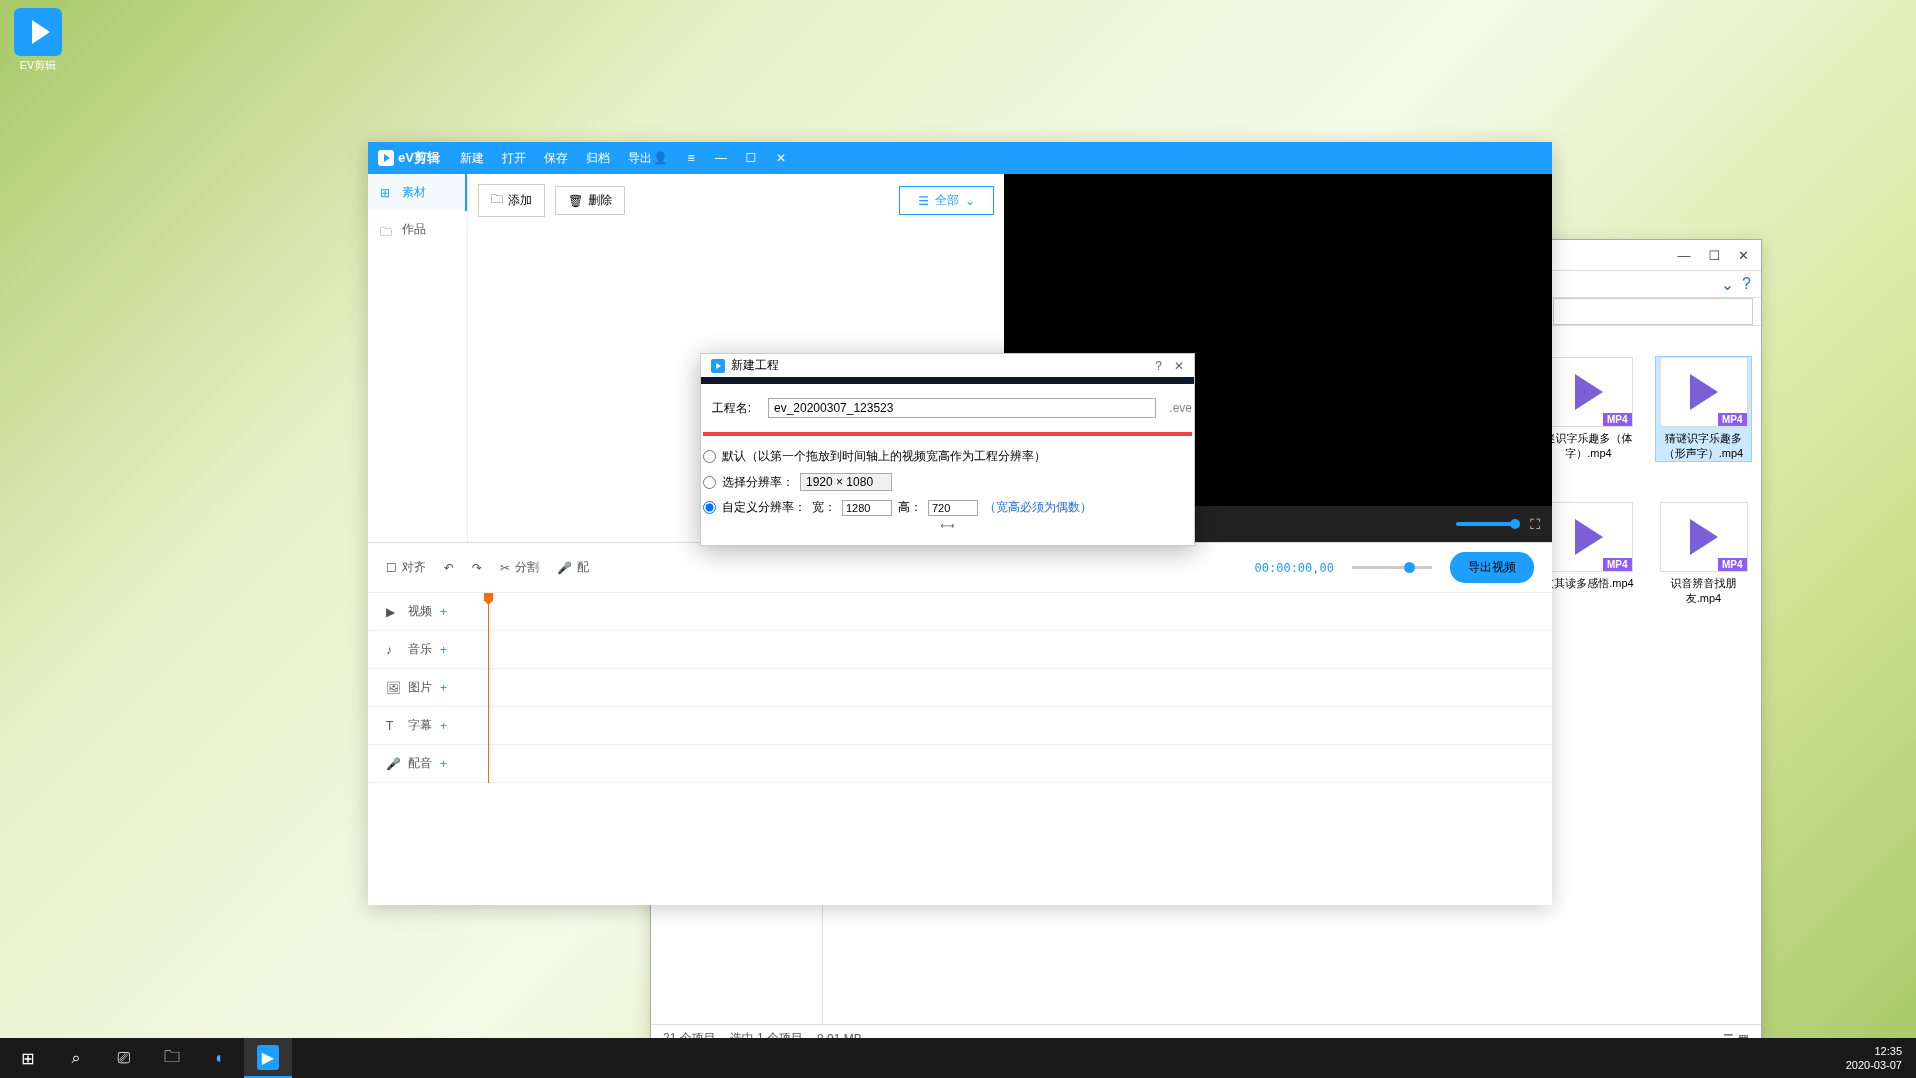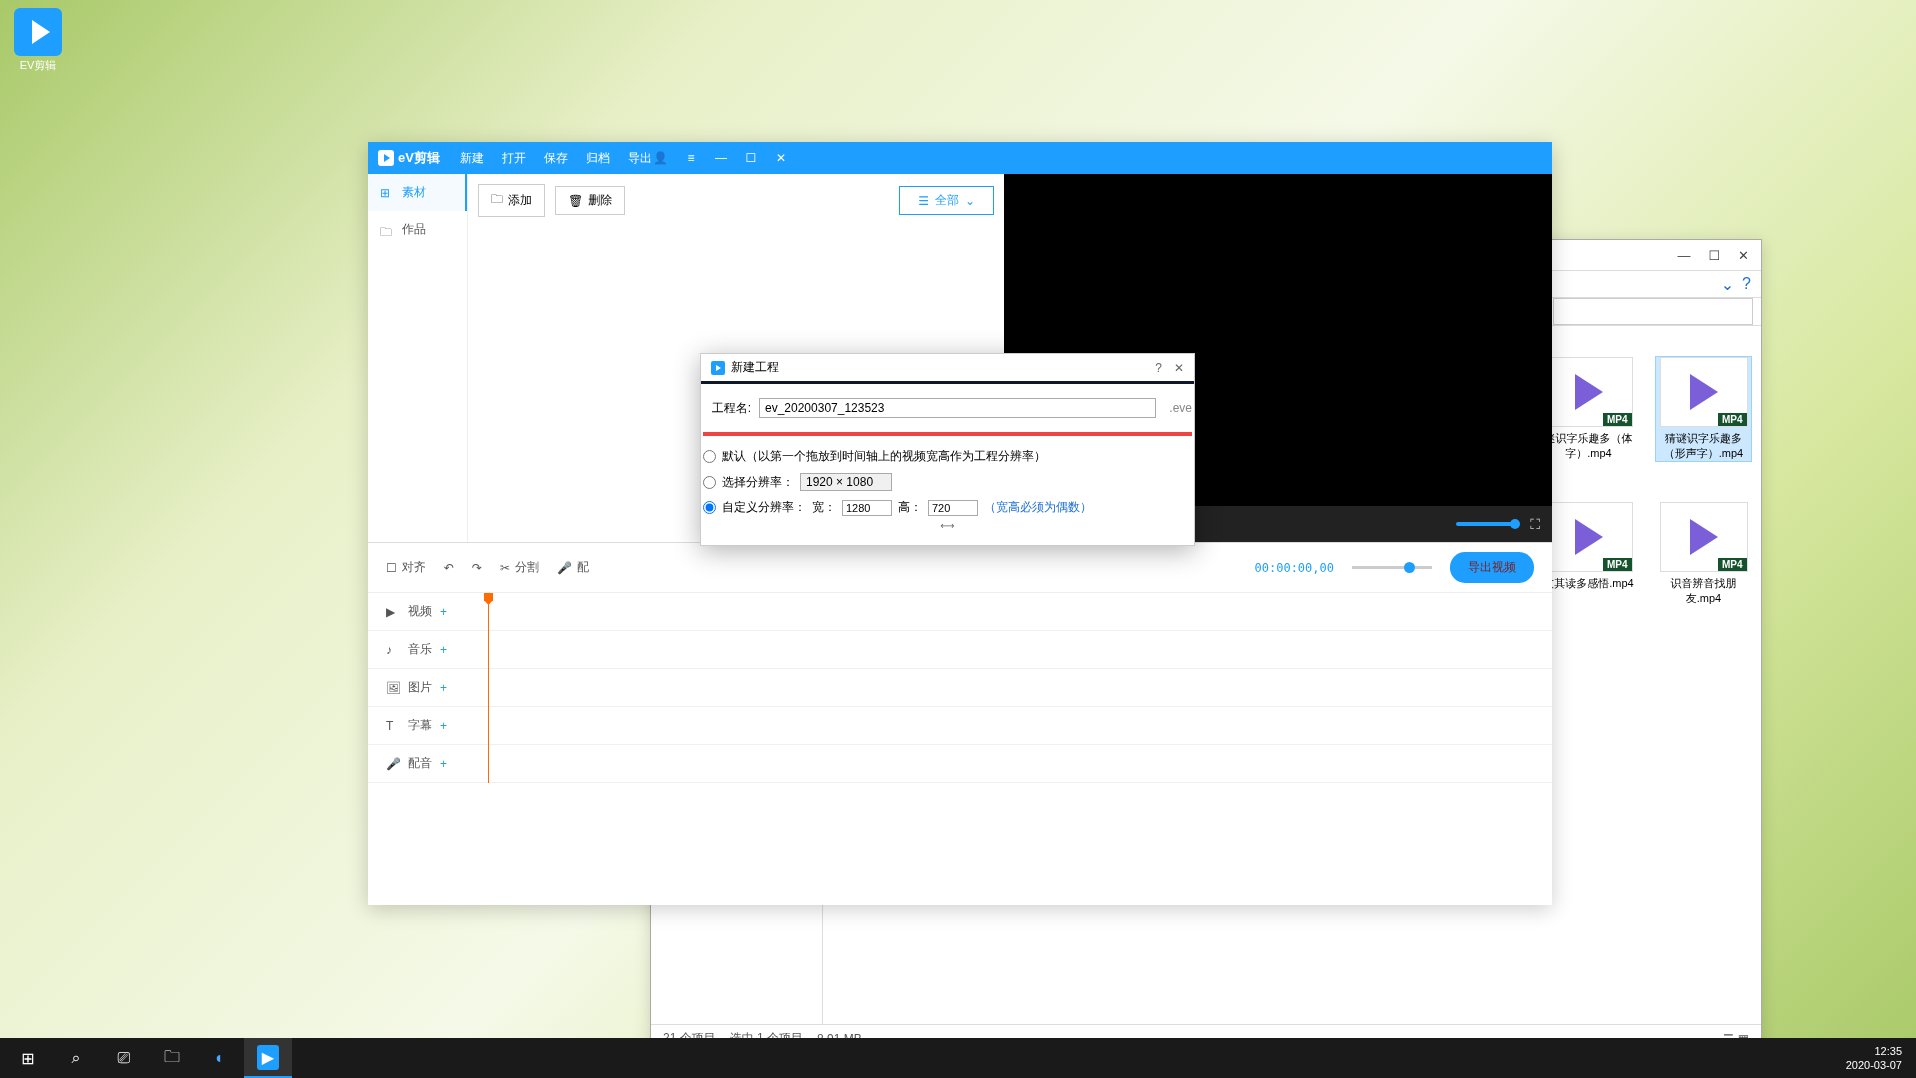--- a/index.html
+++ b/index.html
@@ -40,43 +40,43 @@
 .volume-slider { width: 60px; height: 4px; background: #1e9fff; border-radius: 2px; position: relative; }
 .volume-slider::after { content: ""; position: absolute; right: -4px; top: -3px; width: 10px; height: 10px; background: #1e9fff; border-radius: 50%; }
 
 .timeline-section { height: 363px; border-top: 1px solid #ddd; }
 .timeline-toolbar { height: 50px; display: flex; align-items: center; padding: 0 18px; gap: 18px; font-size: 12px; color: #555; border-bottom: 1px solid #eee; }
 .tl-tool { display: flex; align-items: center; gap: 5px; cursor: pointer; }
 .tl-spacer { flex: 1; }
 .tl-time { color: #1e9fff; font-family: monospace; }
 .tl-slider { width: 80px; height: 3px; background: #ccc; position: relative; }
 .tl-slider::after { content: ""; position: absolute; left: 65%; top: -4px; width: 11px; height: 11px; background: #1e9fff; border-radius: 50%; }
-.export-btn { background: #1e9fff; color: #7f1d1d; padding: 7px 18px; border-radius: 15px; cursor: pointer; }
+.export-btn { background: #1e9fff; color: #000000; padding: 7px 18px; border-radius: 15px; cursor: pointer; }
 
 .timeline-ruler { height: 30px; background: #fcfcfc; position: relative; border-bottom: 1px solid #eee; font-size: 10px; color: #888; }
 .ruler-mark { position: absolute; top: 2px; }
 .playhead { position: absolute; left: 120px; top: 0; bottom: 0; width: 1px; background: #ff6b00; }
 .playhead::before { content: ""; position: absolute; top: 0; left: -4px; width: 9px; height: 12px; background: #ff6b00; clip-path: polygon(0 0, 100% 0, 100% 60%, 50% 100%, 0 60%); }
 
 .timeline-tracks { position: relative; }
 .track { height: 38px; display: flex; align-items: center; border-bottom: 1px solid #f0f0f0; }
 .track-label { width: 120px; padding-left: 18px; font-size: 12px; color: #555; display: flex; align-items: center; gap: 8px; }
 .track-label .plus { color: #1e9fff; cursor: pointer; }
 .track-icon { width: 14px; height: 14px; }
 
 
 .dialog { position: absolute; top: 353px; left: 700px; width: 495px; background: white; border: 1px solid #ccc; box-shadow: 0 5px 25px rgba(0,0,0,0.3); z-index: 100; }
-.dialog-header { height: 30px; display: flex; align-items: center; padding: 0 10px; border-bottom: 3px solid #0f172a; font-size: 12px; }
+.dialog-header { height: 30px; display: flex; align-items: center; padding: 0 10px; border-bottom: 7px solid #0f172a; font-size: 12px; }
 .dialog-header .play-small { width: 14px; height: 14px; background: #1e9fff; border-radius: 2px; display: flex; align-items: center; justify-content: center; margin-right: 6px; }
 .dialog-header .play-small::after { content: ""; border-left: 5px solid white; border-top: 3px solid transparent; border-bottom: 3px solid transparent; margin-left: 1px; }
 .dialog-header .dlg-controls { margin-left: auto; display: flex; gap: 12px; color: #666; }
 .dialog-body { padding: 14px 2px; font-size: 12px; }
 .dlg-row { display: flex; align-items: center; margin-bottom: 8px; gap: 8px; }
 .dlg-row label { width: 48px; text-align: right; }
-.dlg-input { flex: 1; border: 1px solid #aaa; padding: 2px 5px; font-size: 12px; height: 20px; }
+.dlg-input { flex: 1; border: 1px solid #aaa; padding: 2px 5px; font-size: 12px; height: 20px; margin-left: 9px; }
 .dlg-ext { color: #888; margin-left: 5px; }
 .dlg-btn { border: 1px solid #aaa; padding: 3px 16px; cursor: pointer; background: #f5f5f5; font-size: 12px; }
 .dlg-btn.primary { border: 2px solid #1e9fff; }
 .dlg-btn-row { display: flex; gap: 10px; margin-top: 8px; }
 .dlg-section { border-top: 4px solid #ef4444; margin-top: 14px; padding-top: 12px; }
 .dlg-radio-row { display: flex; align-items: center; gap: 6px; margin-bottom: 8px; font-size: 12px; }
 .dlg-select { border: 1px solid #aaa; padding: 1px 18px 1px 5px; background: #f0f0f0; }
 .dlg-spinner { width: 50px; border: 1px solid #aaa; padding: 1px 3px; font-size: 11px; }
 .dlg-hint { color: #1e6fd9; }
 
@@ -91,21 +91,21 @@
 .explorer-tree { width: 172px; border-right: 1px solid #ddd; padding-top: 420px; font-size: 12px; }
 .tree-item { padding: 4px 10px 4px 28px; cursor: pointer; display: flex; align-items: center; gap: 6px; }
 .tree-item.selected { background: #cce8ff; }
 .tree-icon { width: 14px; height: 10px; background: #555; }
 .tree-icon.net { background: #1e9fff; border-radius: 2px; }
 .explorer-files { flex: 1; padding: 10px; display: flex; flex-wrap: wrap; gap: 20px; align-content: flex-start; justify-content: flex-end; }
 .file-item { width: 95px; text-align: center; font-size: 11px; cursor: pointer; }
 .file-item.selected { background: #cce8ff; outline: 1px solid #99d1ff; }
 .file-thumb { width: 88px; height: 70px; background: #fff; border: 1px solid #ddd; display: flex; align-items: center; justify-content: center; position: relative; margin: 0 auto 4px; }
 .file-thumb .play-tri { width: 0; height: 0; border-left: 28px solid #7a5fd9; border-top: 18px solid transparent; border-bottom: 18px solid transparent; }
-.file-thumb .mp4-badge { position: absolute; bottom: 0; right: 0; background: #14532d; color: white; font-size: 10px; font-weight: bold; padding: 1px 4px; }
+.file-thumb .mp4-badge { position: absolute; bottom: 0; right: 0; background: #8b5cf6; color: white; font-size: 10px; font-weight: bold; padding: 1px 4px; }
 .explorer-status { height: 28px; border-top: 1px solid #ddd; display: flex; align-items: center; padding: 0 12px; font-size: 12px; color: #555; gap: 14px; }
 .explorer-status .view-icons { margin-left: auto; display: flex; gap: 4px; }
 
 
 .taskbar { position: absolute; bottom: 0; left: 0; right: 0; height: 40px; background: #1a1a1a; display: flex; align-items: center; padding: 0 4px; }
 .task-item { width: 48px; height: 40px; display: flex; align-items: center; justify-content: center; cursor: pointer; color: white; }
 .task-item.active { background: #333; border-bottom: 2px solid #1e9fff; }
 .task-spacer { flex: 1; }
 .task-time { color: white; font-size: 11px; text-align: right; padding-right: 10px; line-height: 1.3; }
 </style>

